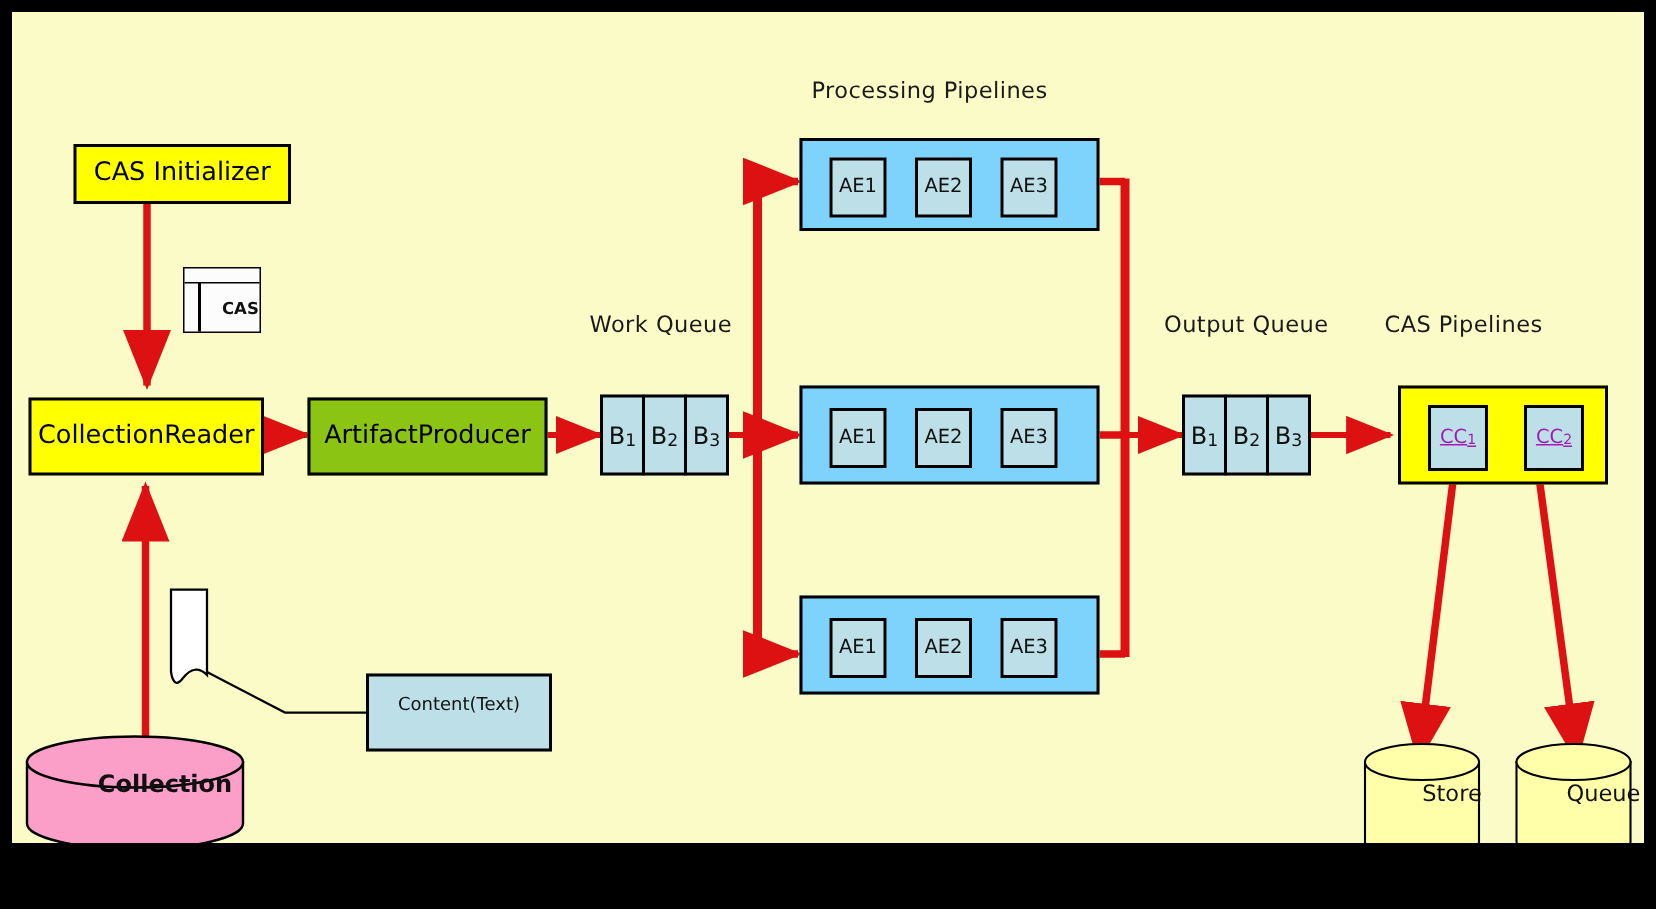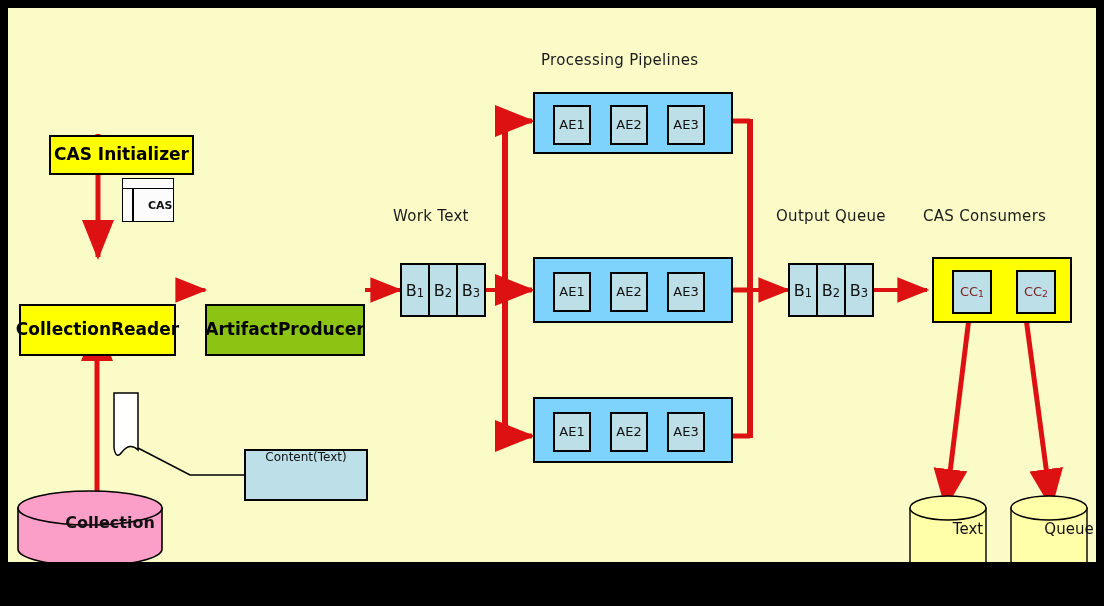--- a/index.html
+++ b/index.html
@@ -37,24 +37,23 @@
   .lbl {
     position: absolute;
     color: #1a1a1a;
     white-space: nowrap;
   }
   .sect-label {
     font-size: 15px;
     letter-spacing: 0.3px;
   }
   .bold-node {
-    font-weight: bold;
+    font-weight: normal;
     font-size: 17px;
     color: #000000;
-    margin-top: 39px;
   }
   .yellowbox { background: #ffff00; }
   .greenbox  { background: #8cc413; }
   .olivebox  { background: #7dd3fc; }
   .bluebox   { background: #bddfe8; }
   .pipe-ae {
     position: absolute;
     background: #bddfe8;
     border: 2px solid #000000;
     box-sizing: border-box;
@@ -83,21 +82,22 @@
   }
   .cc-box {
     position: absolute;
     background: #bddfe8;
     border: 2px solid #000000;
     box-sizing: border-box;
     display: flex;
     align-items: center;
     justify-content: center;
     font-size: 13px;
-    color: #7f1d1d;
+    color: #a21caf;
+    text-decoration: underline;
   }
   svg.overlay {
     position: absolute;
     left: 0;
     top: 0;
     width: 1088px;
     height: 590px;
     pointer-events: none;
   }
   .cyl-label {
@@ -182,25 +182,25 @@
         <ellipse cx="1041" cy="500" rx="38" ry="12" fill="#ffffaa" stroke="#000000" stroke-width="1.4"></ellipse>
       </g>
 
       <path d="M106,385 L130,385 L130,442 Q122,434 114,444 Q108,452 106,440 Z" fill="#ffffff" stroke="#000000" stroke-width="1.5"></path>
 
       <polyline points="130,440 182,467 236,467" fill="none" stroke="#000000" stroke-width="1.5"></polyline>
     </svg>
 
     <div class="lbl sect-label" style="left:533px; top:43px;">Processing Pipelines</div>
 
-    <div class="lbl sect-label" style="left:385px; top:199px;">Work Text</div>
+    <div class="lbl sect-label" style="left:385px; top:199px;">Work Queue</div>
 
     <div class="lbl sect-label" style="left:768px; top:199px;">Output Queue</div>
 
-    <div class="lbl sect-label" style="left:915px; top:199px;">CAS Consumers</div>
+    <div class="lbl sect-label" style="left:915px; top:199px;">CAS Pipelines</div>
 
     <div class="node yellowbox bold-node" style="left:41px; top:88px; width:145px; height:40px;">
       <span>CAS Initializer</span>
     </div>
 
     <div style="position:absolute; left:114px; top:170px; width:52px; height:44px;
                 background:#fcfcfc; border:1.6px solid #000; box-sizing:border-box;">
       <div style="position:absolute; left:0; top:0; right:0; height:9px;
                   border-bottom:1.6px solid #000;"></div>
       <div style="position:absolute; left:9px; top:9px; bottom:0; width:1.6px;
@@ -289,24 +289,24 @@
         <span>CC</span>
           <sub>1</sub>
       </div>
       <div class="cc-box" style="left:82px; top:11px; width:40px; height:44px;">
         <span>CC</span>
           <sub>2</sub>
       </div>
     </div>
 
     <div class="node bluebox" style="left:236px; top:441px; width:124px; height:52px; font-size:12px;
-                align-items:flex-start; padding-top:0; color:#111;">
+                align-items:flex-start; padding-top:12px; color:#111;">
       <span>Content(Text)</span>
     </div>
 
     <div class="lbl cyl-label bold" style="left:10px; top:505px; width:144px;">Collection</div>
 
-    <div class="lbl cyl-label" style="left:902px; top:512px; width:76px;">Text</div>
+    <div class="lbl cyl-label" style="left:902px; top:512px; width:76px;">Store</div>
 
     <div class="lbl cyl-label" style="left:1003px; top:512px; width:76px;">Queue</div>
 
   </div>
 </div>
 
 </body></html>

